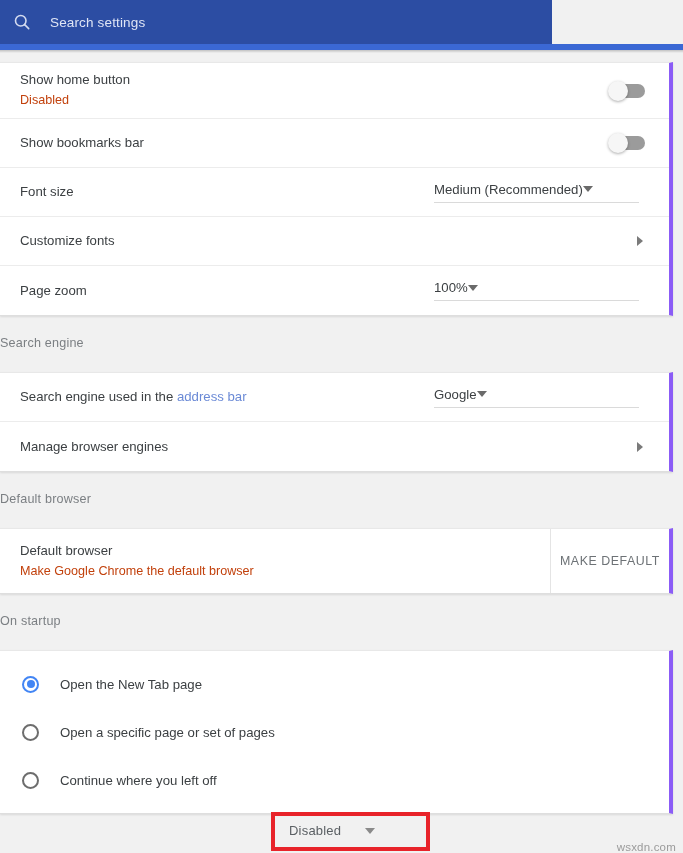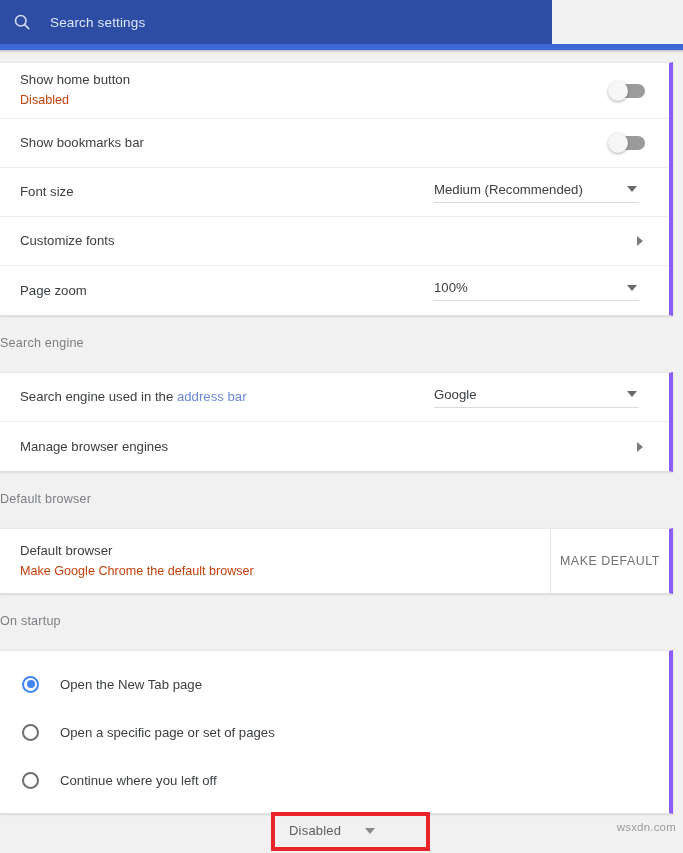--- a/index.html
+++ b/index.html
@@ -128,21 +128,20 @@
     background: #f6f6f6;
     box-shadow: 0 1px 3px rgba(0,0,0,.32);
   }
 
   
   .select {
     width: 205px;
     flex: 0 0 auto;
     display: flex;
     align-items: center;
-    justify-content: space-between;
     border-bottom: 1px solid #dadada;
     padding-bottom: 5px;
     margin-right: 8px;
   }
   .select-value {
     font-size: 13.2px;
     color: #3c4043;
   }
   .caret-down {
     width: 0; height: 0;
@@ -266,21 +265,21 @@
     top: 812px;
     width: 159px;
     height: 39px;
     border: 4px solid #e8232a;
     z-index: 20;
     pointer-events: none;
   }
   .watermark {
     position: absolute;
     right: 7px;
-    bottom: 20px;
+    bottom: 0;
     font-size: 11.5px;
     color: #9b9b9b;
     font-family: "Liberation Sans", sans-serif;
     letter-spacing: .2px;
   }
 </style>
 </head>
 <body>
 
 <div id="app">

